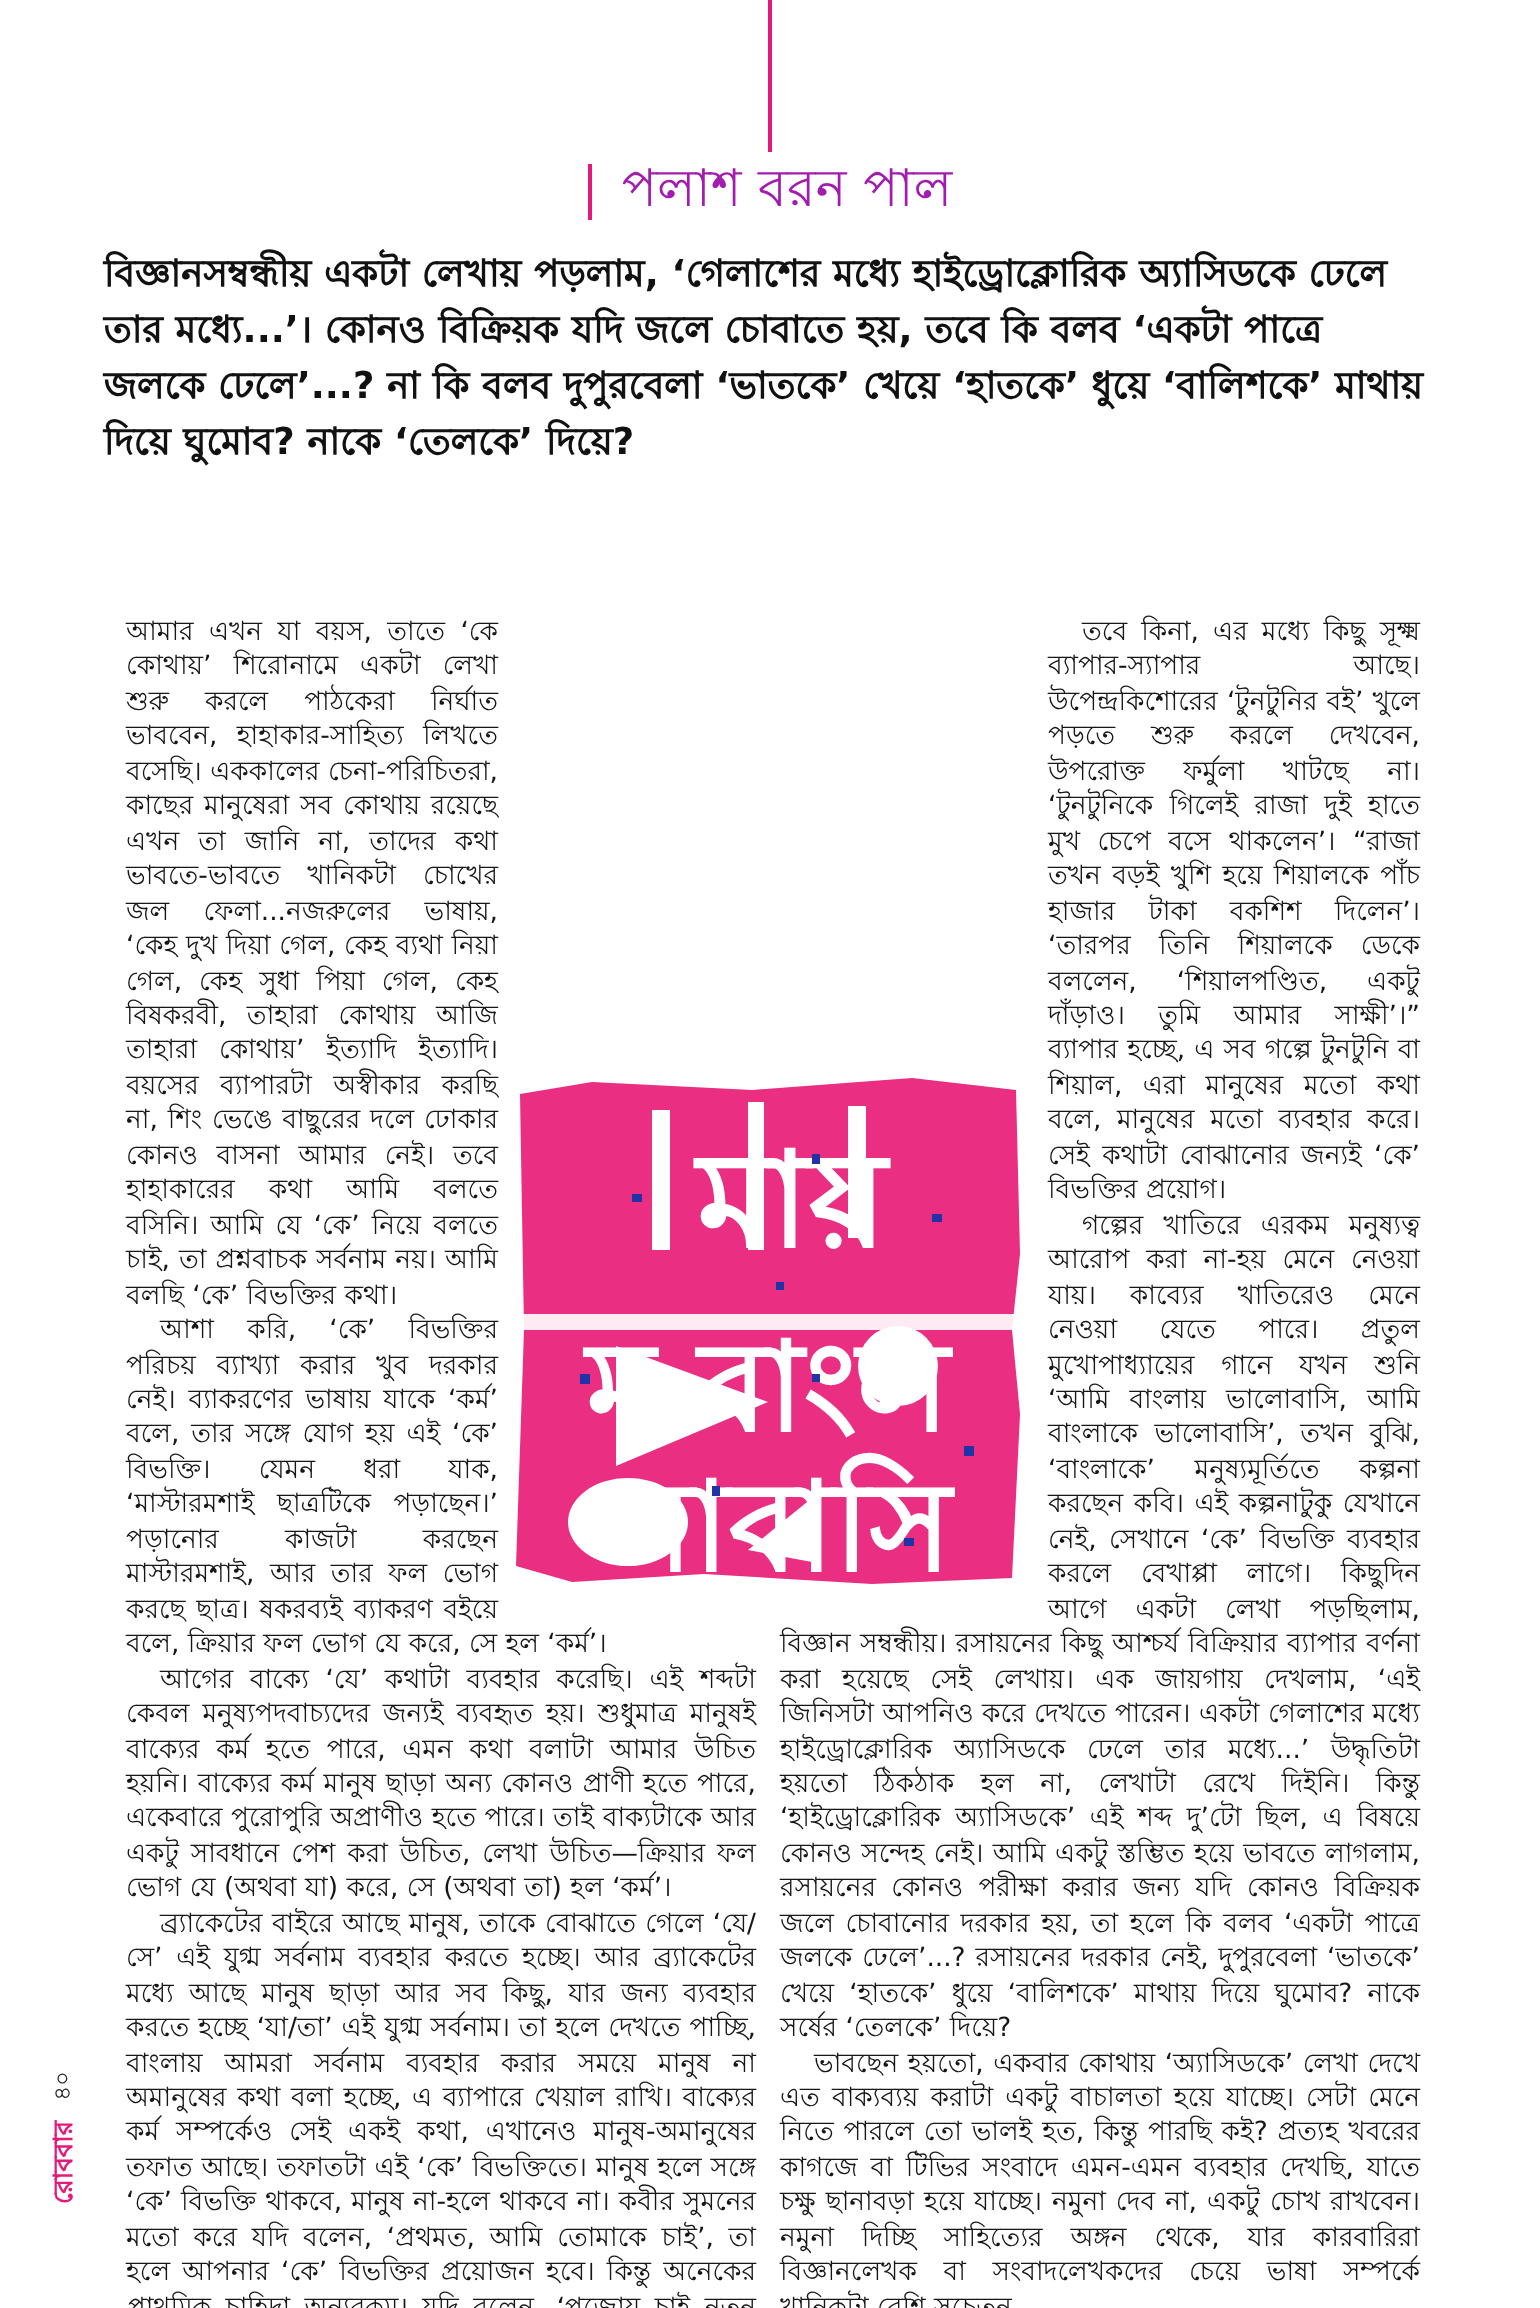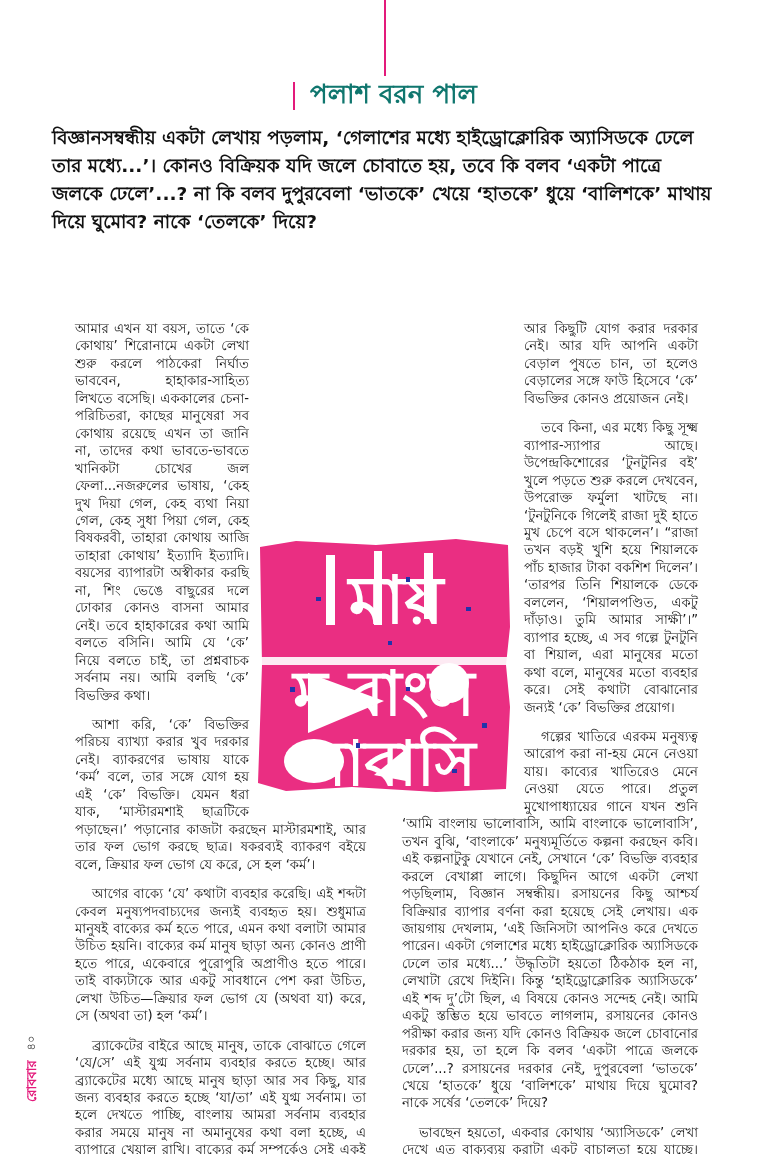--- a/index.html
+++ b/index.html
@@ -16,38 +16,38 @@
   }
   .header{
     position:absolute;top:74px;left:0;width:770px;
     display:flex;justify-content:center;align-items:center;gap:15px;
   }
   .section-title{
     font-size:23px;font-weight:700;color:#111111;letter-spacing:7px;white-space:nowrap;
   }
   .header-divider{width:2px;height:28px;background:#e31a7b;}
   .author{
-    font-size:26px;font-weight:700;color:#0f766e;white-space:nowrap;
+    font-size:26px;font-weight:400;color:#a21caf;white-space:nowrap;
   }
   .intro{
     position:absolute;top:124px;left:52px;width:666px;
     font-size:18.5px;line-height:28px;font-weight:700;color:#111111;
   }
   .article-title{
     position:absolute;top:206px;left:0;width:770px;
     text-align:center;font-size:60px;font-weight:700;color:#8b8d90;letter-spacing:2px;
   }
   .body-cols{
     position:absolute;top:308px;left:63px;width:647px;
     display:flex;gap:12px;
   }
   .col{font-size:13.2px;line-height:17.45px;text-align:justify;color:#161616;}
   .col-left{width:315px;}
   .col-right{width:320px;}
-  .col p{margin:12px;}
+  .col p{margin:0;}
   .col p.ind{text-indent:17px;}
   .art-spacer-left{float:right;width:120px;height:275px;margin-top:225px;margin-left:9px;}
   .art-spacer-right{float:left;width:125px;height:272px;margin-top:228px;margin-right:9px;}
   .artwork{
     position:absolute;left:256px;top:537px;width:256px;height:258px;
   }
   .folio{
     position:absolute;left:22px;top:1102px;
     transform:rotate(-90deg);transform-origin:0 0;
     width:112px;white-space:nowrap;
@@ -75,21 +75,20 @@
   <div class="body-cols">
     <div class="col col-left">
       <div class="art-spacer-left"></div>
       <p>আমার এখন যা বয়স, তাতে ‘কে কোথায়’ শিরোনামে একটা লেখা শুরু করলে পাঠকেরা নির্ঘাত ভাববেন, হাহাকার-সাহিত্য লিখতে বসেছি। এককালের চেনা-পরিচিতরা, কাছের মানুষেরা সব কোথায় রয়েছে এখন তা জানি না, তাদের কথা ভাবতে-ভাবতে খানিকটা চোখের জল ফেলা...নজরুলের ভাষায়, ‘কেহ দুখ দিয়া গেল, কেহ ব্যথা নিয়া গেল, কেহ সুধা পিয়া গেল, কেহ বিষকরবী, তাহারা কোথায় আজি তাহারা কোথায়’ ইত্যাদি ইত্যাদি। বয়সের ব্যাপারটা অস্বীকার করছি না, শিং ভেঙে বাছুরের দলে ঢোকার কোনও বাসনা আমার নেই। তবে হাহাকারের কথা আমি বলতে বসিনি। আমি যে ‘কে’ নিয়ে বলতে চাই, তা প্রশ্নবাচক সর্বনাম নয়। আমি বলছি ‘কে’ বিভক্তির কথা।</p>
       <p class="ind">আশা করি, ‘কে’ বিভক্তির পরিচয় ব্যাখ্যা করার খুব দরকার নেই। ব্যাকরণের ভাষায় যাকে ‘কর্ম’ বলে, তার সঙ্গে যোগ হয় এই ‘কে’ বিভক্তি। যেমন ধরা যাক, ‘মাস্টারমশাই ছাত্রটিকে পড়াছেন।’ পড়ানোর কাজটা করছেন মাস্টারমশাই, আর তার ফল ভোগ করছে ছাত্র। ষকরব্যই ব্যাকরণ বইয়ে বলে, ক্রিয়ার ফল ভোগ যে করে, সে হল ‘কর্ম’।</p>
       <p class="ind">আগের বাক্যে ‘যে’ কথাটা ব্যবহার করেছি। এই শব্দটা কেবল মনুষ্যপদবাচ্যদের জন্যই ব্যবহৃত হয়। শুধুমাত্র মানুষই বাক্যের কর্ম হতে পারে, এমন কথা বলাটা আমার উচিত হয়নি। বাক্যের কর্ম মানুষ ছাড়া অন্য কোনও প্রাণী হতে পারে, একেবারে পুরোপুরি অপ্রাণীও হতে পারে। তাই বাক্যটাকে আর একটু সাবধানে পেশ করা উচিত, লেখা উচিত—ক্রিয়ার ফল ভোগ যে (অথবা যা) করে, সে (অথবা তা) হল ‘কর্ম’।</p>
       <p class="ind">ব্র্যাকেটের বাইরে আছে মানুষ, তাকে বোঝাতে গেলে ‘যে/সে’ এই যুগ্ম সর্বনাম ব্যবহার করতে হচ্ছে। আর ব্র্যাকেটের মধ্যে আছে মানুষ ছাড়া আর সব কিছু, যার জন্য ব্যবহার করতে হচ্ছে ‘যা/তা’ এই যুগ্ম সর্বনাম। তা হলে দেখতে পাচ্ছি, বাংলায় আমরা সর্বনাম ব্যবহার করার সময়ে মানুষ না অমানুষের কথা বলা হচ্ছে, এ ব্যাপারে খেয়াল রাখি। বাক্যের কর্ম সম্পর্কেও সেই একই কথা, এখানেও মানুষ-অমানুষের তফাত আছে। তফাতটা এই ‘কে’ বিভক্তিতে। মানুষ হলে সঙ্গে ‘কে’ বিভক্তি থাকবে, মানুষ না-হলে থাকবে না। কবীর সুমনের মতো করে যদি বলেন, ‘প্রথমত, আমি তোমাকে চাই’, তা হলে আপনার ‘কে’ বিভক্তির প্রয়োজন হবে। কিন্তু অনেকের প্রাথমিক চাহিদা অন্যরকম। যদি বলেন, ‘পুজোয় চাই নতুন জুতো’, তা হলে ওইখানেই ক্ষান্ত দিন, ‘জুতো’-র সঙ্গে</p>
     </div>
     <div class="col col-right">
       <div class="art-spacer-right"></div>
-      <p>আর কিছুটি যোগ করার দরকার নেই। আর যদি আপনি একটা বেড়াল পুষতে চান, তা হলেও বেড়ালের সঙ্গে ফাউ হিসেবে ‘কে’ বিভক্তির কোনও প্রয়োজন নেই।</p>
       <p class="ind">তবে কিনা, এর মধ্যে কিছু সূক্ষ্ম ব্যাপার-স্যাপার আছে। উপেন্দ্রকিশোরের ‘টুনটুনির বই’ খুলে পড়তে শুরু করলে দেখবেন, উপরোক্ত ফর্মুলা খাটছে না। ‘টুনটুনিকে গিলেই রাজা দুই হাতে মুখ চেপে বসে থাকলেন’। “রাজা তখন বড়ই খুশি হয়ে শিয়ালকে পাঁচ হাজার টাকা বকশিশ দিলেন’। ‘তারপর তিনি শিয়ালকে ডেকে বললেন, ‘শিয়ালপণ্ডিত, একটু দাঁড়াও। তুমি আমার সাক্ষী’।” ব্যাপার হচ্ছে, এ সব গল্পে টুনটুনি বা শিয়াল, এরা মানুষের মতো কথা বলে, মানুষের মতো ব্যবহার করে। সেই কথাটা বোঝানোর জন্যই ‘কে’ বিভক্তির প্রয়োগ।</p>
       <p class="ind">গল্পের খাতিরে এরকম মনুষ্যত্ব আরোপ করা না-হয় মেনে নেওয়া যায়। কাব্যের খাতিরেও মেনে নেওয়া যেতে পারে। প্রতুল মুখোপাধ্যায়ের গানে যখন শুনি ‘আমি বাংলায় ভালোবাসি, আমি বাংলাকে ভালোবাসি’, তখন বুঝি, ‘বাংলাকে’ মনুষ্যমূর্তিতে কল্পনা করছেন কবি। এই কল্পনাটুকু যেখানে নেই, সেখানে ‘কে’ বিভক্তি ব্যবহার করলে বেখাপ্পা লাগে। কিছুদিন আগে একটা লেখা পড়ছিলাম, বিজ্ঞান সম্বন্ধীয়। রসায়নের কিছু আশ্চর্য বিক্রিয়ার ব্যাপার বর্ণনা করা হয়েছে সেই লেখায়। এক জায়গায় দেখলাম, ‘এই জিনিসটা আপনিও করে দেখতে পারেন। একটা গেলাশের মধ্যে হাইড্রোক্লোরিক অ্যাসিডকে ঢেলে তার মধ্যে...’ উদ্ধৃতিটা হয়তো ঠিকঠাক হল না, লেখাটা রেখে দিইনি। কিন্তু ‘হাইড্রোক্লোরিক অ্যাসিডকে’ এই শব্দ দু’টো ছিল, এ বিষয়ে কোনও সন্দেহ নেই। আমি একটু স্তম্ভিত হয়ে ভাবতে লাগলাম, রসায়নের কোনও পরীক্ষা করার জন্য যদি কোনও বিক্রিয়ক জলে চোবানোর দরকার হয়, তা হলে কি বলব ‘একটা পাত্রে জলকে ঢেলে’...? রসায়নের দরকার নেই, দুপুরবেলা ‘ভাতকে’ খেয়ে ‘হাতকে’ ধুয়ে ‘বালিশকে’ মাথায় দিয়ে ঘুমোব? নাকে সর্ষের ‘তেলকে’ দিয়ে?</p>
       <p class="ind">ভাবছেন হয়তো, একবার কোথায় ‘অ্যাসিডকে’ লেখা দেখে এত বাক্যব্যয় করাটা একটু বাচালতা হয়ে যাচ্ছে। সেটা মেনে নিতে পারলে তো ভালই হত, কিন্তু পারছি কই? প্রত্যহ খবরের কাগজে বা টিভির সংবাদে এমন-এমন ব্যবহার দেখছি, যাতে চক্ষু ছানাবড়া হয়ে যাচ্ছে। নমুনা দেব না, একটু চোখ রাখবেন। নমুনা দিচ্ছি সাহিত্যের অঙ্গন থেকে, যার কারবারিরা বিজ্ঞানলেখক বা সংবাদলেখকদের চেয়ে ভাষা সম্পর্কে খানিকটা বেশি সচেতন</p>
     </div>
   </div>
 
   <svg class="artwork" viewBox="0 0 256 258" xmlns="http://www.w3.org/2000/svg">
 
     <polygon points="4,10 40,4 120,8 200,2 252,8 254,90 250,128 254,170 250,252 180,255 96,250 30,254 2,246 6,128" fill="#ea2e82"></polygon>
 

